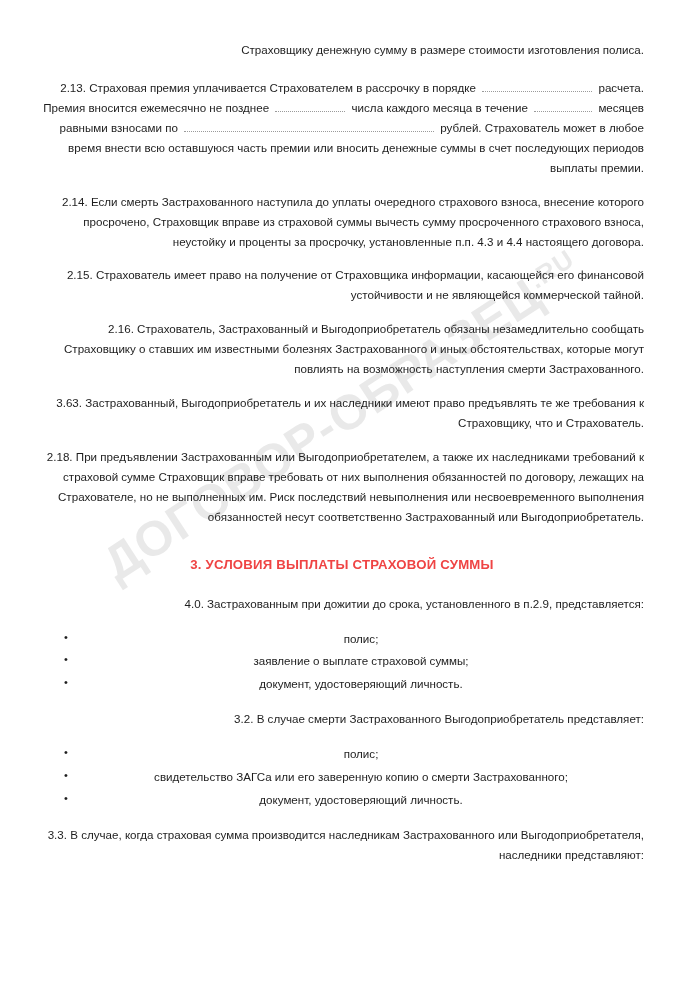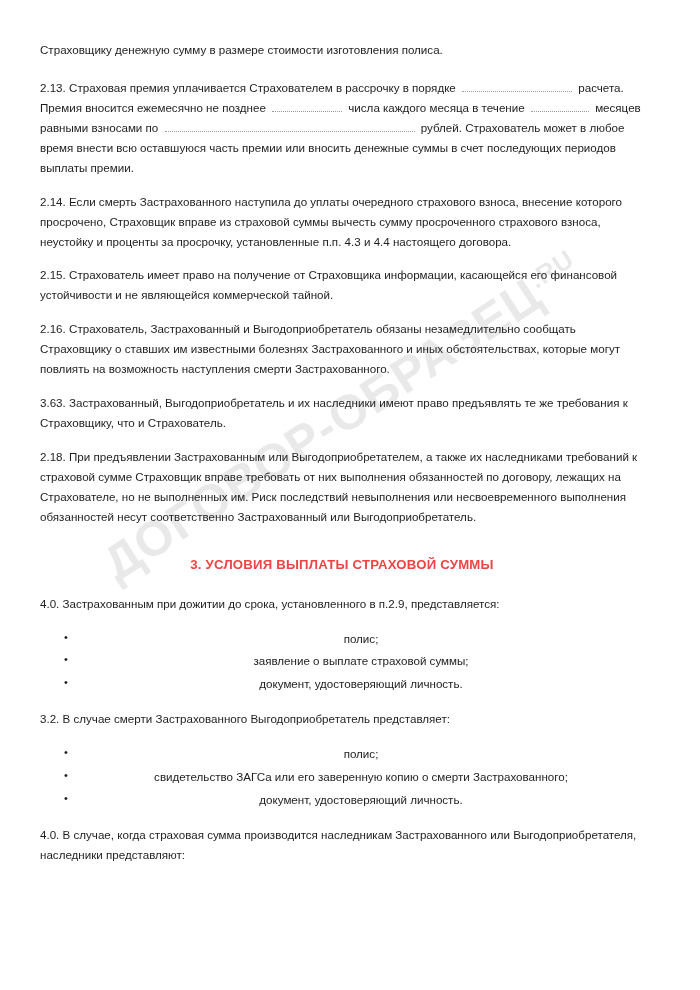--- a/index.html
+++ b/index.html
@@ -50,21 +50,21 @@
     vertical-align: super;
   }
   .content {
     position: relative;
     z-index: 10;
   }
   p.para {
     margin: 0 0 14px 0;
     font-size: 11.6px;
     line-height: 1.72;
-    text-align: left;
+    text-align: right;
     color: #1d1d1d;
   }
   p.first {
     margin-bottom: 18px;
   }
   .dotline {
     display: inline-block;
     border-bottom: 1px dotted #9a9a9a;
     vertical-align: baseline;
     height: 11px;
@@ -135,16 +135,16 @@
       <li>документ, удостоверяющий личность.</li>
     </ul>
 
     <p class="para">3.2. В случае смерти Застрахованного Выгодоприобретатель представляет:</p>
     <ul class="bullets">
       <li>полис;</li>
       <li>свидетельство ЗАГСа или его заверенную копию о смерти Застрахованного;</li>
       <li>документ, удостоверяющий личность.</li>
     </ul>
 
-    <p class="para">4.0. В случае, когда страховая сумма производится наследникам Застрахованного или Выгодоприобретателя, наследники представляют:</p>
+    <p class="para">3.3. В случае, когда страховая сумма производится наследникам Застрахованного или Выгодоприобретателя, наследники представляют:</p>
 
   </div>
 </div>
 
 </body></html>

